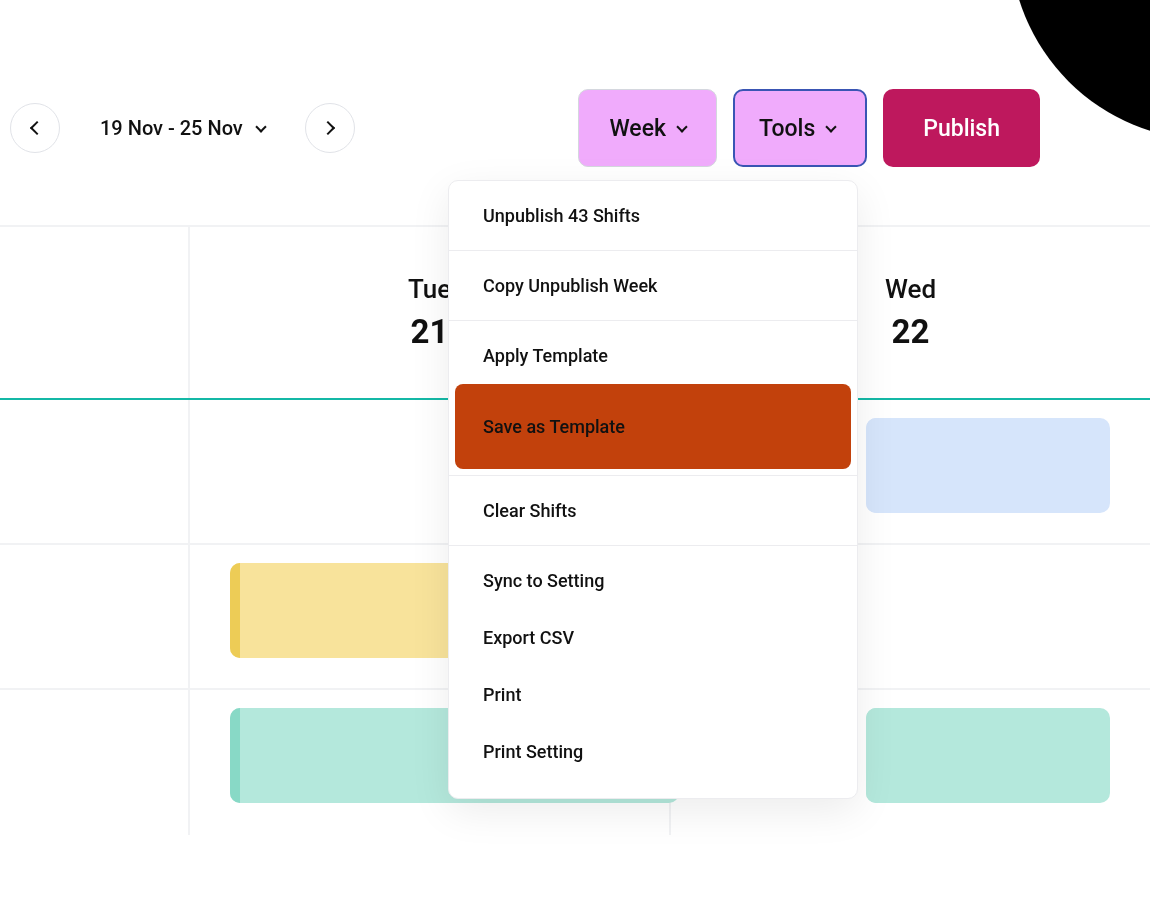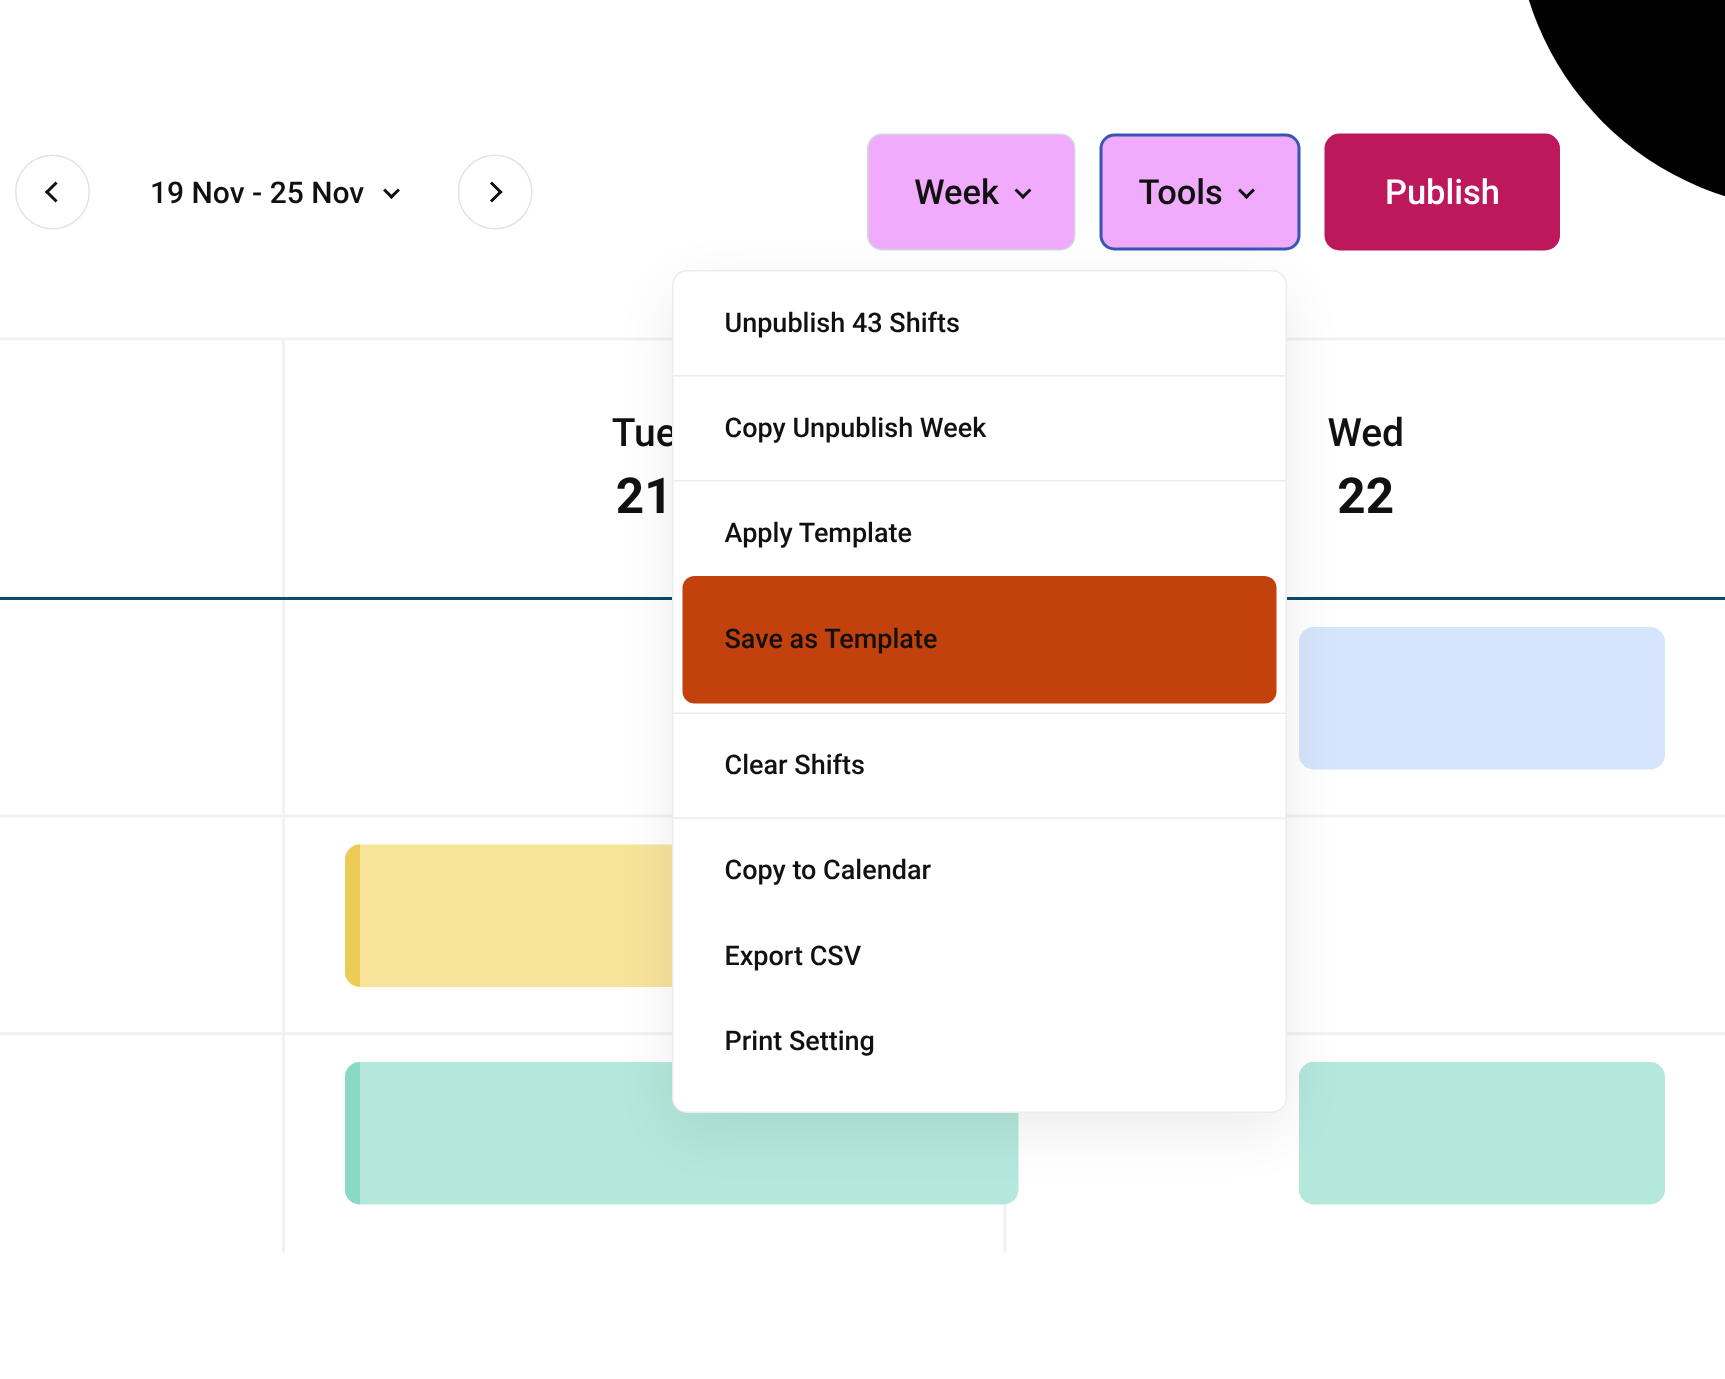--- a/index.html
+++ b/index.html
@@ -108,21 +108,21 @@
       top: 225px;
       left: 0;
       right: 0;
       bottom: 0;
     }
 
     .header-row {
       display: flex;
       height: 175px;
       border-top: 2px solid #f1f2f4;
-      border-bottom: 2px solid #0c4a6e;
+      border-bottom: 2px solid #14b8a6;
     }
     .header-row .spacer-col {
       width: 190px;
       border-right: 2px solid #f1f2f4;
     }
     .day-col {
       flex: 1;
       display: flex;
       flex-direction: column;
       align-items: center;
@@ -299,18 +299,19 @@
       <div class="menu-section">
         <div class="menu-item">Apply Template</div>
         <div class="menu-item hovered">Save as Template</div>
       </div>
       <div class="menu-sep"></div>
       <div class="menu-section">
         <div class="menu-item">Clear Shifts</div>
       </div>
       <div class="menu-sep"></div>
       <div class="menu-section">
-        <div class="menu-item">Copy to Calendar</div>
+        <div class="menu-item">Sync to Setting</div>
         <div class="menu-item">Export CSV</div>
+        <div class="menu-item">Print</div>
         <div class="menu-item">Print Setting</div>
       </div>
     </div>
 </div>
 
 </body></html>

